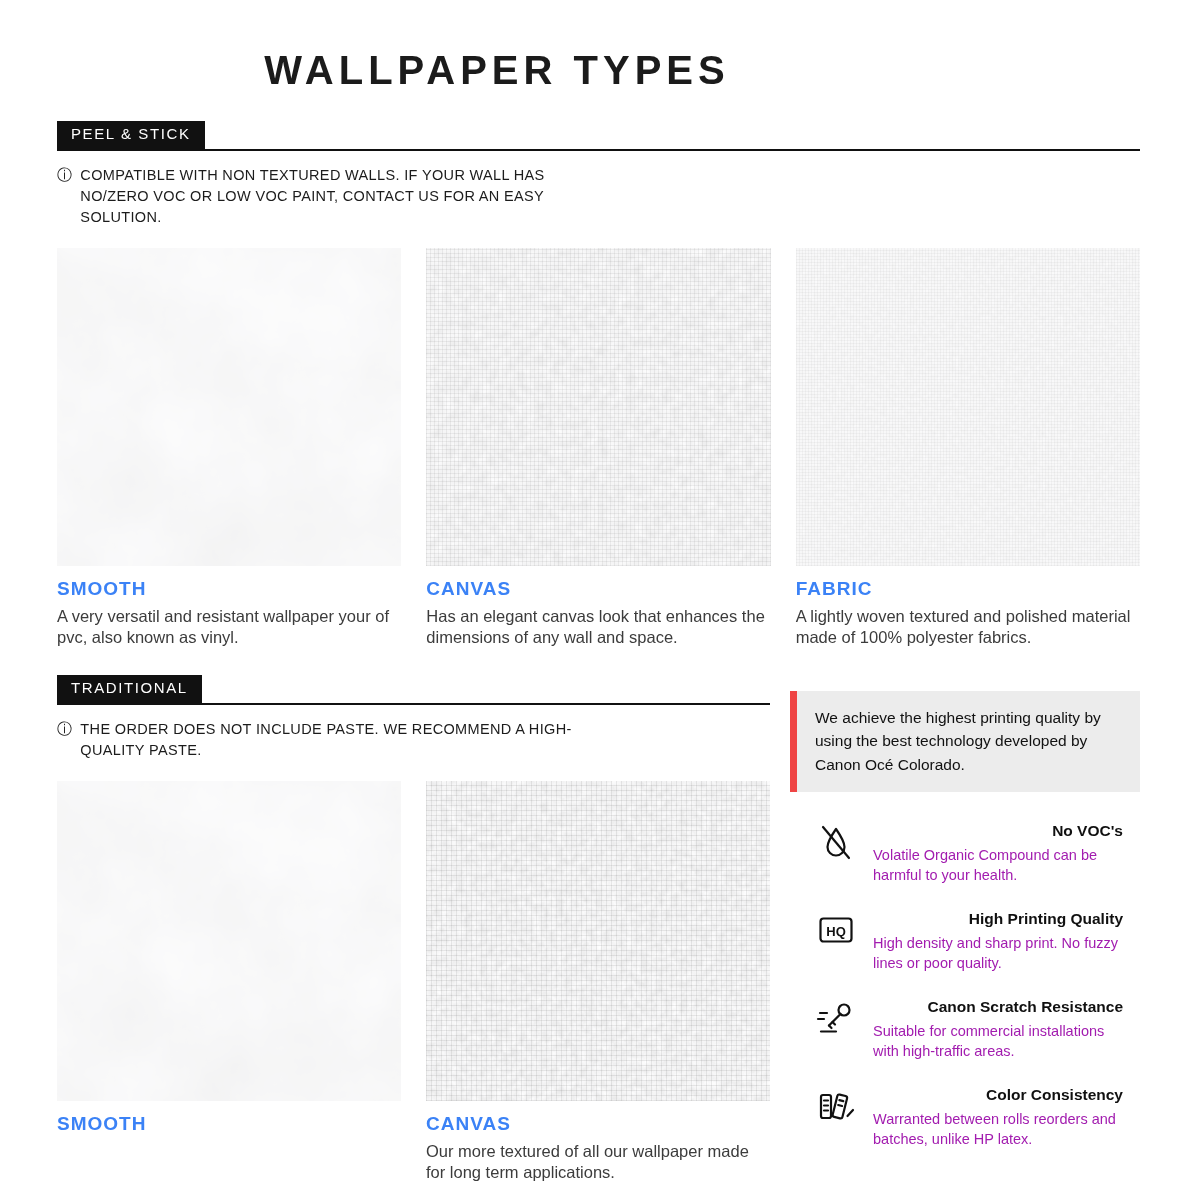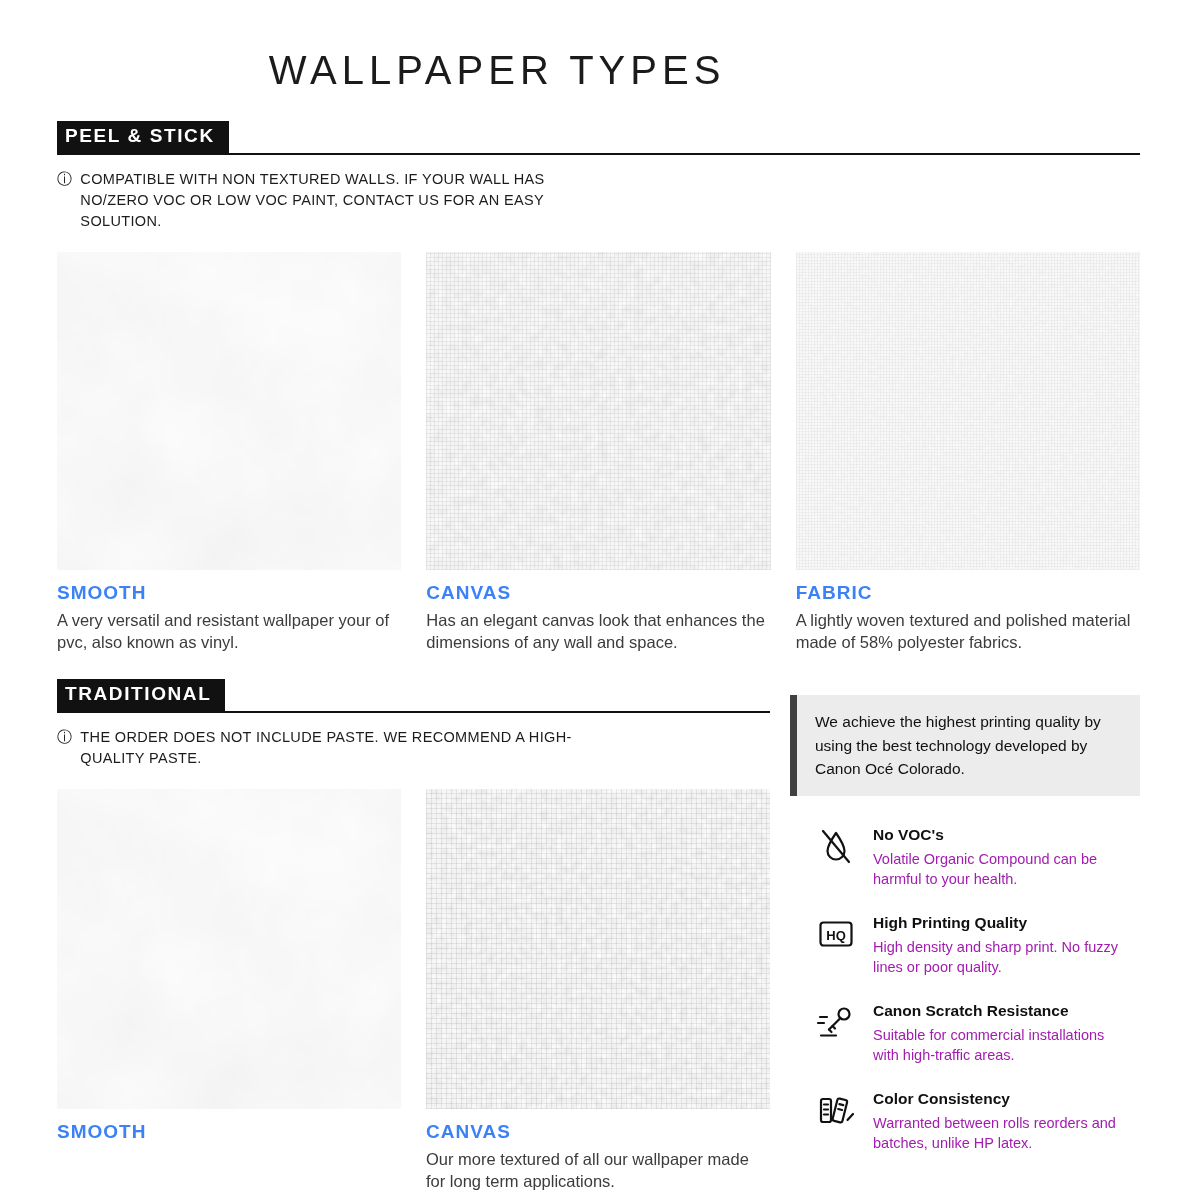--- a/index.html
+++ b/index.html
@@ -9,31 +9,31 @@
     background: #ffffff;
     color: #111;
     font-family: "Liberation Sans", sans-serif;
   }
   .page { width: 1200px; height: 1200px; padding: 48px 60px 0 57px; overflow: hidden; }
 
   
   .title {
     width: 880px; margin: 0 0 28px 0;
     text-align: center;
-    font-size: 40px; font-weight: 400; letter-spacing: 5px;
+    font-size: 40px; font-weight: 700; letter-spacing: 5px;
     color: #1b1b1b;
   }
 
   
   .section-header { border-bottom: 2px solid #111; line-height: 0; }
   .badge {
     display: inline-block;
     background: #111; color: #fff;
-    font-size: 19px; font-weight: 700; letter-spacing: 1.6px;
-    padding: 5px 14px 6px 8px;
+    font-size: 15px; font-weight: 400; letter-spacing: 1.6px;
+    padding: 5px 14px 6px 14px;
     line-height: 1.1;
   }
 
   
   .note {
     display: flex; gap: 8px;
     margin: 14px 0 20px 0;
     max-width: 560px;
     font-size: 14.5px; letter-spacing: 0.35px; line-height: 1.45;
     color: #1c1c1c;
@@ -75,28 +75,28 @@
     font-size: 16.5px; line-height: 1.32; color: #3c3c3c;
   }
 
   
   .bottom-row { display: flex; gap: 20px; margin-top: 26px; }
   .bottom-left { width: 713px; flex: none; }
 
   .right-col { flex: 1; min-width: 0; padding-top: 16px; }
   .quote-box {
     background: #ececec;
-    border-left: 7px solid #404040;
+    border-left: 7px solid #ef4444;
     padding: 15px 18px 16px 18px;
     font-size: 15.5px; line-height: 1.5; color: #111;
   }
   .features { margin-top: 30px; padding-left: 26px; display: flex; flex-direction: column; gap: 25px; }
   .feature { display: flex; gap: 17px; }
   .feature .f-icon { width: 40px; height: 40px; flex: none; }
-  .feature h4 { margin: 0 0 5px 0; font-size: 15.5px; font-weight: 700; color: #101010; }
+  .feature h4 { margin: 0 0 5px 0; font-size: 15.5px; font-weight: 700; color: #101010; text-align: right; }
   .feature p { margin: 0; font-size: 14.5px; line-height: 1.38; color: #a21caf; max-width: 250px; }
 
   .icon-stroke { stroke: #111; stroke-width: 2.2; fill: none; stroke-linecap: round; stroke-linejoin: round; }
 </style>
 </head>
 <body>
 
 <svg width="0" height="0" style="position:absolute" aria-hidden="true">
   <defs>
     <filter id="texSmooth" x="0" y="0" width="100%" height="100%">
@@ -178,21 +178,21 @@
       </div>
 
       <div class="card">
         <div class="swatch">
           <svg class="noise">
               <rect width="100%" height="100%" filter="url(#texFabric)"></rect>
             </svg>
           <div class="weave fabric"></div>
         </div>
         <h3>FABRIC</h3>
-        <p>A lightly woven textured and polished material made of 58% polyester fabrics.</p>
+        <p>A lightly woven textured and polished material made of 100% polyester fabrics.</p>
       </div>
     </div>
   </section>
 
   <div class="bottom-row">
 
     <section class="bottom-left">
       <div class="section-header">
         <span class="badge">TRADITIONAL</span>
       </div>

